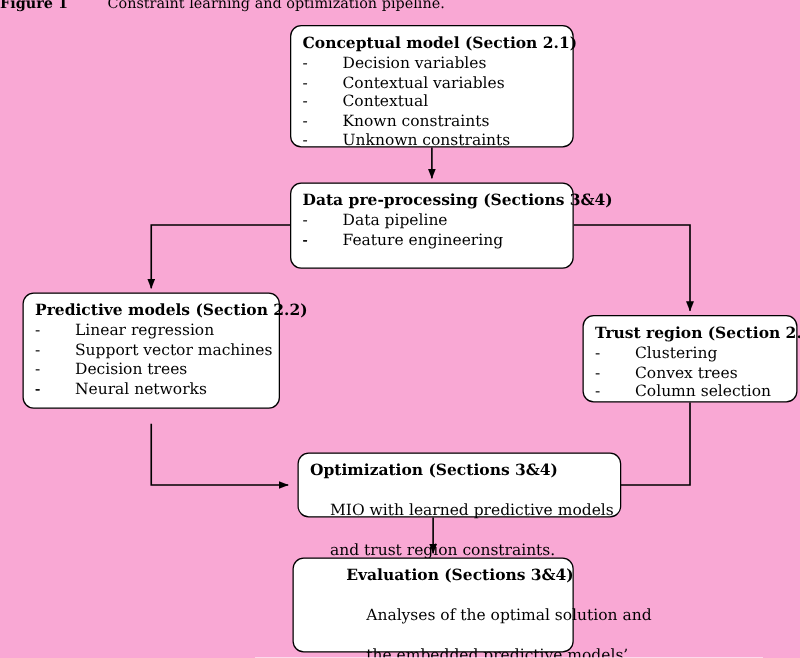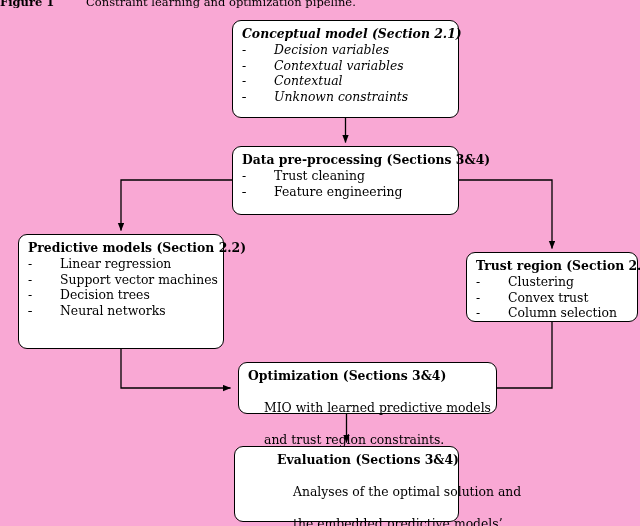--- a/index.html
+++ b/index.html
@@ -86,23 +86,23 @@
     position: absolute;
     left: 0px;
     top: 0;
   }
   .node .body p {
     margin: 16px;
     white-space: nowrap;
   }
 
   
-  #node-conceptual   { left: 232px; top: 20px;  width: 227px; height: 98px; font-style: italic; }
+  #node-conceptual   { left: 232px; top: 20px;  width: 227px; height: 98px; }
   #node-preprocess   { left: 232px; top: 146px; width: 227px; height: 69px; }
-  #node-predictive   { left: 18px;  top: 234px; width: 206px; height: 115px; }
+  #node-predictive   { left: 18px;  top: 234px; width: 206px; height: 93px; }
   #node-trustregion  { left: 466px; top: 252px; width: 172px; height: 70px; }
   #node-optimization { left: 238px; top: 362px; width: 259px; height: 52px; }
   #node-evaluation   { left: 234px; top: 446px; width: 225px; height: 76px; padding-left: 42px; }
 </style>
 </head>
 <body>
 
 <div id="page">
 
   <div id="caption">
@@ -128,50 +128,50 @@
 
     <path d="M346.5,414 L346.5,442.5" fill="none" stroke="#000000" stroke-width="1.3" marker-end="url(#arrowhead)"></path>
   </svg>
 
   <div class="node" id="node-conceptual">
     <div class="title center">Conceptual model (Section 2.1)</div>
     <ul>
       <li><span class="dash">-</span><span>Decision variables</span></li>
       <li><span class="dash">-</span><span>Contextual variables</span></li>
       <li><span class="dash">-</span><span>Contextual</span></li>
-      <li><span class="dash">-</span></li>
+      <li><span class="dash">-</span><span>Known constraints</span></li>
       <li><span class="dash">-</span><span>Unknown constraints</span></li>
     </ul>
   </div>
 
   <div class="node" id="node-preprocess">
     <div class="title">Data pre-processing (Sections 3&amp;4)</div>
     <ul>
-      <li><span class="dash">-</span><span>Trust cleaning</span></li>
+      <li><span class="dash">-</span><span>Data pipeline</span></li>
       <li><span class="dash">-</span></li>
       <li><span class="dash">-</span><span>Feature engineering</span></li>
     </ul>
   </div>
 
   <div class="node" id="node-predictive">
     <div class="title">Predictive models (Section 2.2)</div>
     <ul>
       <li><span class="dash">-</span><span>Linear regression</span></li>
       <li><span class="dash">-</span><span>Support vector machines</span></li>
       <li><span class="dash">-</span><span>Decision trees</span></li>
       <li><span class="dash">-</span></li>
       <li><span class="dash">-</span><span>Neural networks</span></li>
     </ul>
   </div>
 
   <div class="node" id="node-trustregion">
     <div class="title">Trust region (Section 2.3)</div>
     <ul>
       <li><span class="dash">-</span><span>Clustering</span></li>
-      <li><span class="dash">-</span><span>Convex trust</span></li>
+      <li><span class="dash">-</span><span>Convex trees</span></li>
       <li><span class="dash">-</span><span>Column selection</span></li>
     </ul>
   </div>
 
   <div class="node" id="node-optimization">
     <div class="title">Optimization (Sections 3&amp;4)</div>
     <div class="body">
       <p>MIO with learned predictive models</p>
       <p>and trust region constraints.</p>
     </div>

